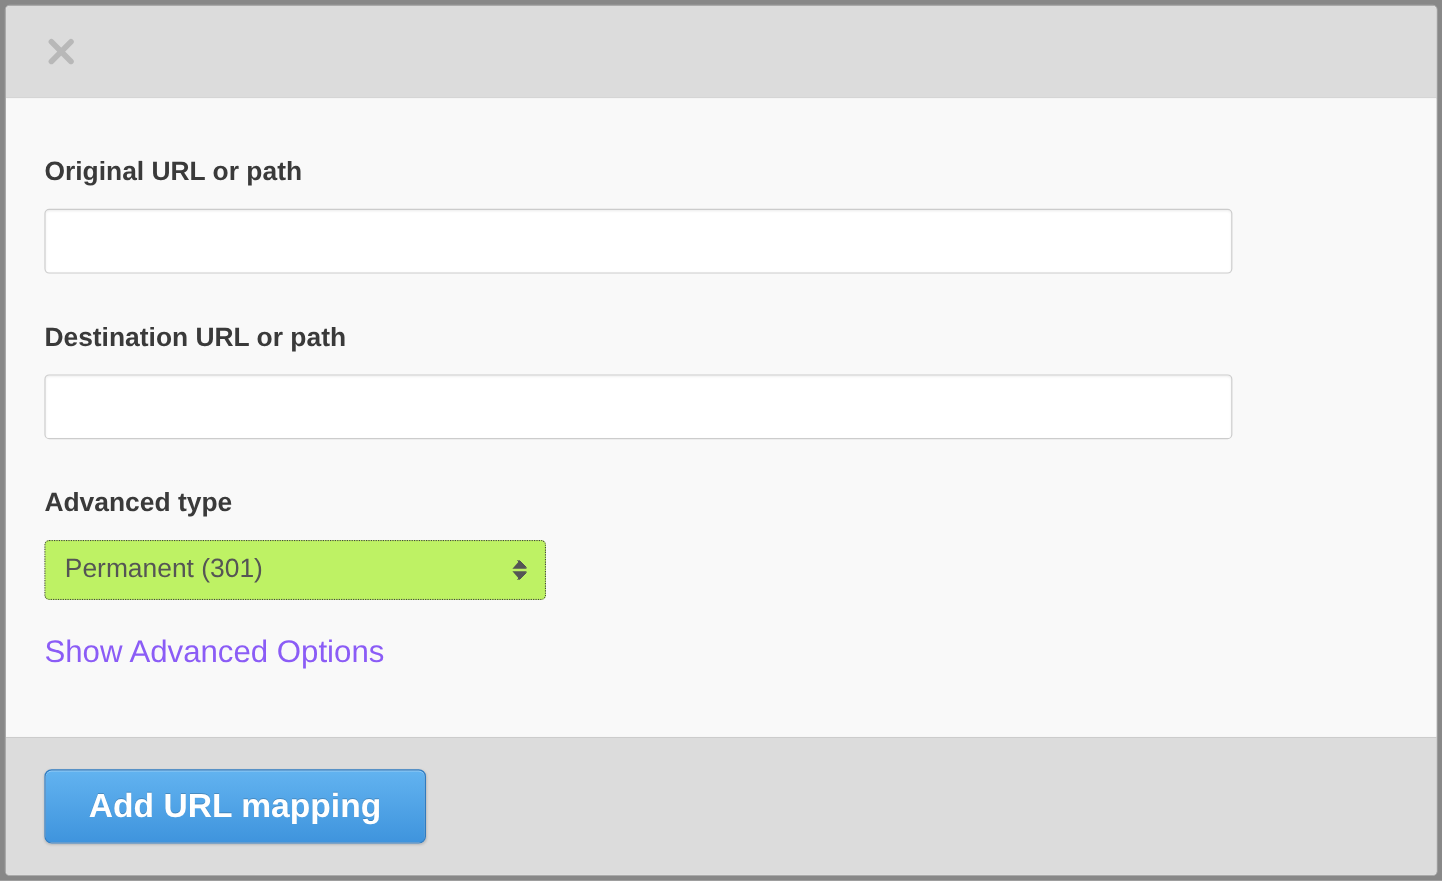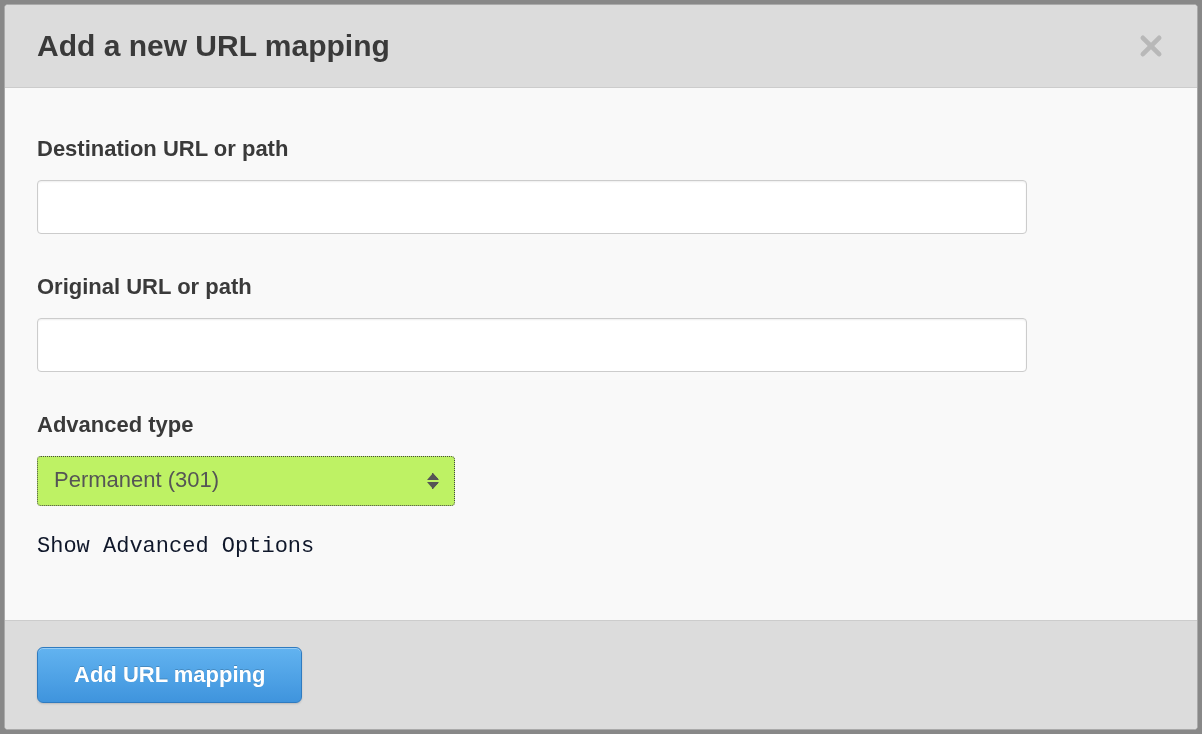--- a/index.html
+++ b/index.html
@@ -132,72 +132,70 @@
       border-right: 6px solid transparent;
       border-bottom: 7px solid #555;
     }
     .select-arrows .down {
       width: 0; height: 0;
       border-left: 6px solid transparent;
       border-right: 6px solid transparent;
       border-top: 7px solid #555;
     }
     .link {
-      font-size: 22px;
-      color: #0f172a;
+      font-size: 26px;
+      color: #8b5cf6;
       text-decoration: none;
       cursor: pointer;
       display: inline-block;
       margin-top: 6px;
-      font-family: Liberation Mono, monospace;
     }
     .modal-footer {
       background: #dcdcdc;
       padding: 26px 32px;
       border-bottom-left-radius: 3px;
       border-bottom-right-radius: 3px;
       border-top: 1px solid #ccc;
     }
     .primary-button {
       display: inline-block;
       background: linear-gradient(to bottom, #62b3f0 0%, #3f94dd 100%);
       color: #ffffff;
-      font-size: 22px;
+      font-size: 28px;
       font-weight: 700;
       padding: 14px 36px;
       border: 1px solid #2f7bc0;
       border-radius: 6px;
       cursor: pointer;
       text-shadow: 0 -1px 0 rgba(0,0,0,0.18);
       box-shadow: inset 0 1px 0 rgba(255,255,255,0.35), 0 1px 2px rgba(0,0,0,0.15);
     }
   </style>
 </head>
 <body>
 
 <div class="modal">
   <div class="modal-header">
-    <h1 class="modal-title">Add a new URL mapping</h1>
     <span class="close-icon">
       <svg viewBox="0 0 24 24" fill="none" stroke="currentColor" stroke-width="4" stroke-linecap="round">
         <line x1="5" y1="5" x2="19" y2="19"></line>
         <line x1="19" y1="5" x2="5" y2="19"></line>
       </svg>
     </span>
   </div>
 
   <div class="modal-body">
 
     <div class="form-group">
-      <label class="form-label">Destination URL or path</label>
+      <label class="form-label">Original URL or path</label>
       <input type="text" class="text-input" value="" style="">
     </div>
 
     <div class="form-group">
-      <label class="form-label">Original URL or path</label>
+      <label class="form-label">Destination URL or path</label>
       <input type="text" class="text-input" value="" style="">
     </div>
 
     <div class="form-group" style="margin-bottom:22px;">
       <label class="form-label">Advanced type</label>
       <div class="select-wrapper">
         <div class="select-box">Permanent (301)</div>
         <div class="select-arrows">
           <div class="up"></div>
           <div class="down"></div>

